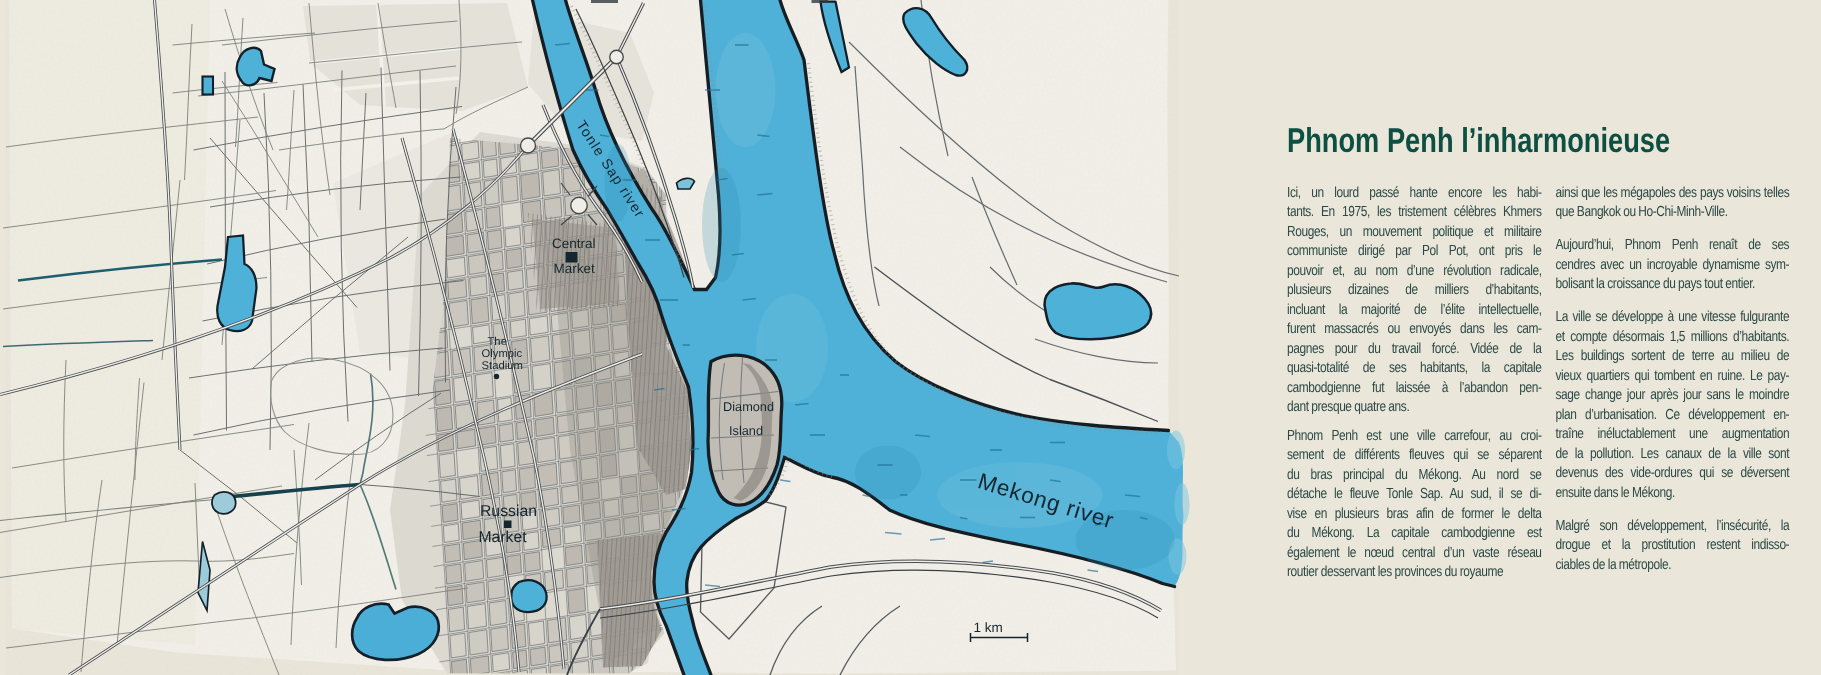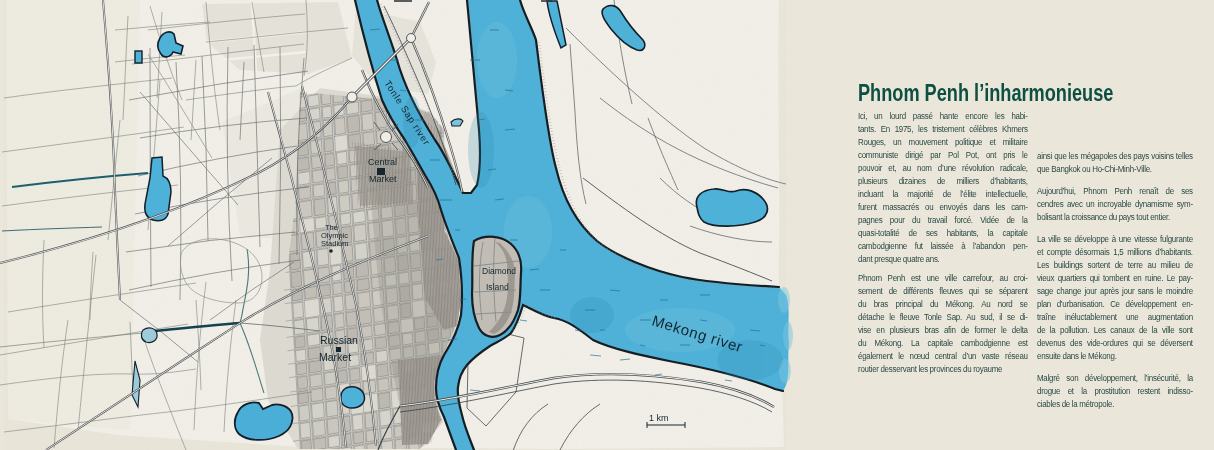--- a/index.html
+++ b/index.html
@@ -2,21 +2,21 @@
 <html><head>
 <meta charset="utf-8">
 <style>
   html,body{margin:0;padding:0;}
   body{width:1214px;height:450px;background:#ebe6da;overflow:hidden;position:relative;
        font-family:"Liberation Sans",sans-serif;}
   #map{position:absolute;left:0;top:0;}
   .title{position:absolute;left:858px;top:80px;font-size:23px;font-weight:bold;
          color:#0d4f42;letter-spacing:0px;transform-origin:0 0;transform:scaleX(0.79);
          white-space:nowrap;}
-  .col{position:absolute;top:109px;color:#2b4a46;font-size:9.7px;line-height:13px;
+  .col{position:absolute;top:122px;color:#2b4a46;font-size:9.7px;line-height:13px;
        letter-spacing:-0.32px;word-spacing:-0.2px;}
   .inner{transform-origin:0 0;transform:scaleX(0.82);}
   .inner div{text-align:justify;text-align-last:justify;white-space:nowrap;}
   .inner div.last{text-align-last:left;} .inner div.gap1{height:6px;} .inner div.gap2{height:9px;}
 </style>
 </head>
 <body>
 
 <svg id="map" width="850" height="450" viewBox="0 0 850 450">
 <defs>
@@ -923,21 +923,21 @@
 <div>sement de différents fleuves qui se séparent</div>
 <div>du bras principal du Mékong. Au nord se</div>
 <div>détache le fleuve Tonle Sap. Au sud, il se di-</div>
 <div>vise en plusieurs bras afin de former le delta</div>
 <div>du Mékong. La capitale cambodgienne est</div>
 <div>également le nœud central d’un vaste réseau</div>
 <div class="last">routier desservant les provinces du royaume</div>
 </div>
   </div>
 
-<div class="col" style="left:1037px;width:157px;margin-top:40px;">
+<div class="col" style="left:1037px;width:157px;">
     <div class="inner" style="width:190px;">
 <div>ainsi que les mégapoles des pays voisins telles</div>
 <div class="last">que Bangkok ou Ho-Chi-Minh-Ville.</div>
 <div class="gap2"></div>
 <div>Aujourd’hui, Phnom Penh renaît de ses</div>
 <div>cendres avec un incroyable dynamisme sym-</div>
 <div class="last">bolisant la croissance du pays tout entier.</div>
 <div class="gap2"></div>
 <div>La ville se développe à une vitesse fulgurante</div>
 <div>et compte désormais 1,5 millions d’habitants.</div>

